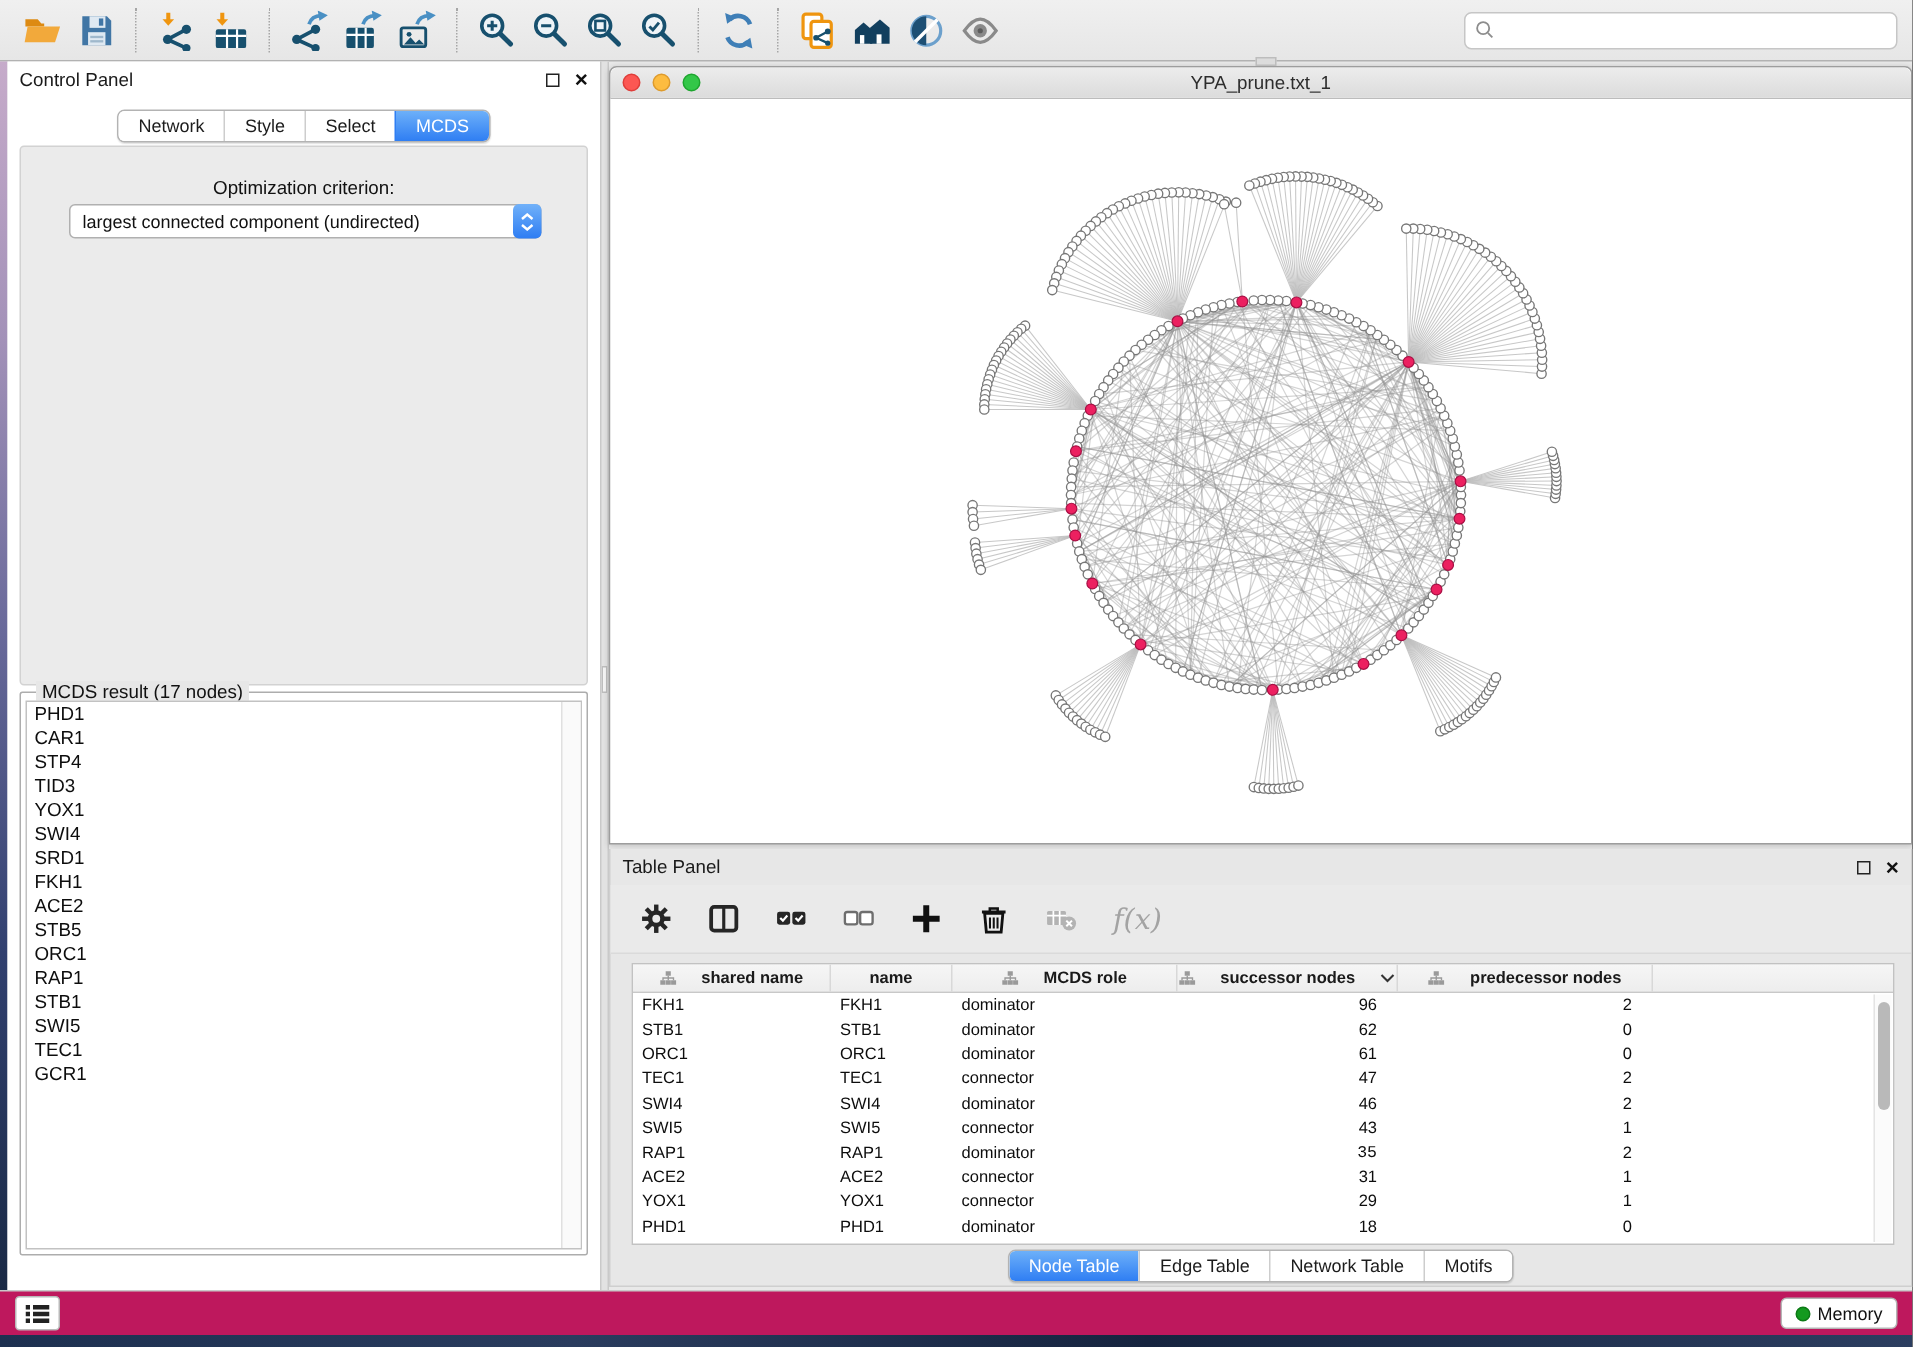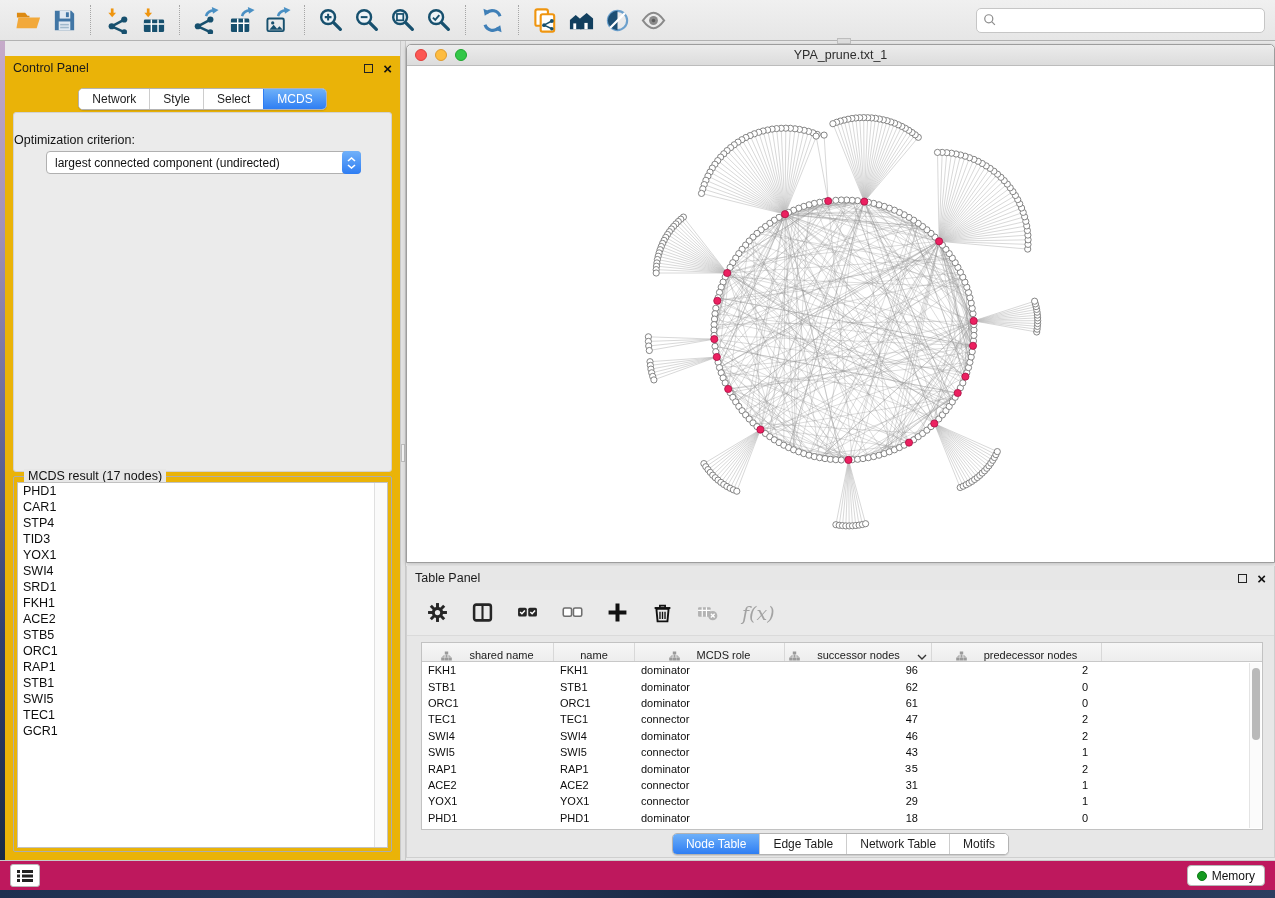--- a/index.html
+++ b/index.html
@@ -23,28 +23,28 @@
   .wall-bottom{position:absolute;left:0;top:890px;width:1275px;height:8px;
     background:linear-gradient(90deg,#1d3050,#2a3c5e 30%,#16243f 60%,#2c3e60);}
 
   
   .phead{height:24px;display:flex;align-items:center;padding:0 8px;font-size:12.5px;color:#1a1a1a;}
   .phead .sp{flex:1;}
   .float-ic{width:9px;height:9px;border:1.6px solid #222;margin-right:10px;}
   .close-ic{font-size:15px;font-weight:800;color:#111;line-height:9px;}
 
   
-  .control-panel{position:absolute;left:5px;top:56px;width:395px;height:819px;background:#eab308;}
+  .control-panel{position:absolute;left:5px;top:41px;width:395px;height:819px;background:#ffffff;}
   .seg{display:flex;border:1px solid #b3b3b3;border-radius:5px;background:#fff;box-shadow:0 1px 1px rgba(0,0,0,.12);overflow:hidden;}
   .seg .tab{padding:3px 13px;font-size:12px;color:#1c1c1c;border-left:1px solid #cdcdcd;background:#fff;white-space:nowrap;}
   .seg .tab:first-child{border-left:none;}
   .seg .tab.active{background:linear-gradient(#6db0f9,#2f7ef3);color:#fff;border-left-color:#2f7ef3;}
   .cp-tabs{position:absolute;left:0;top:32px;width:100%;display:flex;justify-content:center;}
   .cp-content{position:absolute;left:8px;top:56px;width:379px;height:360px;background:#ebebeb;border:1px solid #d2d2d2;border-radius:3px;}
-  .opt-label{position:absolute;left:0;top:20px;width:100%;text-align:left;font-size:12.5px;color:#111;}
+  .opt-label{position:absolute;left:0;top:20px;width:100%;text-align:center;font-size:12.5px;color:#111;}
   .dropdown{position:absolute;left:32px;top:38px;width:315px;height:23px;background:#fff;border:1px solid #b0b0b0;border-radius:4px;
     display:flex;align-items:center;font-size:12px;color:#111;}
   .dropdown .dd-text{flex:1;padding-left:8px;white-space:nowrap;overflow:hidden;}
   .dd-step{width:19px;height:23px;margin:-1px -1px -1px 0;border-radius:4px;background:linear-gradient(#71b1f9,#2e7df3);
     display:flex;flex-direction:column;align-items:center;justify-content:center;gap:2px;}
   .btn{height:22px;background:linear-gradient(#ffffff,#f3f3f3);border:1px solid #b5b5b5;border-radius:4px;font-size:12px;color:#111;
     padding:0 14px;display:inline-flex;align-items:center;justify-content:center;}
   .btn.focus{box-shadow:0 0 0 3px rgba(120,170,246,.75);border-color:#6f9fe8;}
   .btn-row{position:absolute;left:0;top:72px;width:100%;display:flex;justify-content:center;gap:14px;}
   .mcds-box{position:absolute;left:8px;top:420px;width:379px;height:376px;border:1px solid #adadad;border-radius:2px;}
@@ -73,21 +73,21 @@
   .fan-edge{stroke:#bdbdbd;stroke-opacity:.85;stroke-width:.7;}
 
   
   .table-panel{position:absolute;left:406px;top:566px;width:869px;height:292px;background:#e7e7e7;border:1px solid #cfcfcf;border-top:none;}
   .tp-toolbar{position:absolute;left:0;top:24px;width:100%;height:46px;display:flex;align-items:center;padding-left:20px;gap:24px;
     border-bottom:1px solid #dadada;background:#eaeaea;}
   .tp-toolbar .ticon svg{width:21px;height:21px;display:block;}
   .fx-label{font-size:19px;color:#a3a3a3;font-style:italic;font-family:"DejaVu Serif",serif;}
   .tp-table{position:absolute;left:14px;top:76px;width:842px;height:188px;background:#fff;border:1px solid #c2c2c2;overflow:hidden;}
   .thead{display:flex;height:19px;background:linear-gradient(#f6f6f6,#ededed);border-bottom:1px solid #c8c8c8;}
-  .th{display:flex;align-items:flex-end;justify-content:center;gap:17px;font-size:11px;color:#1a1a1a;border-right:1px solid #d8d8d8;position:relative;}
+  .th{display:flex;align-items:center;justify-content:center;gap:17px;font-size:11px;color:#1a1a1a;border-right:1px solid #d8d8d8;position:relative;font-weight:bold;}
   .th svg{flex:none;}
   .trow{display:flex;height:16.4px;align-items:center;}
   .td{font-size:11px;color:#0d0d0d;padding:0 6px;white-space:nowrap;overflow:hidden;}
   .td.num{text-align:right;padding-right:14px;}
   .t-scroll{position:absolute;top:20px;bottom:1px;right:1px;width:12px;background:#fbfbfb;border-left:1px solid #e4e4e4;}
   .t-thumb{position:absolute;left:1.5px;top:5px;width:8px;height:72px;background:#b9b9b9;border-radius:5px;}
   .tp-tabs{position:absolute;left:0;top:267px;width:100%;display:flex;justify-content:center;}
 
   
   .statusbar{position:absolute;left:0;top:860px;width:1275px;height:30px;background:#be185d;border-top:1px solid #c9c9c9;

